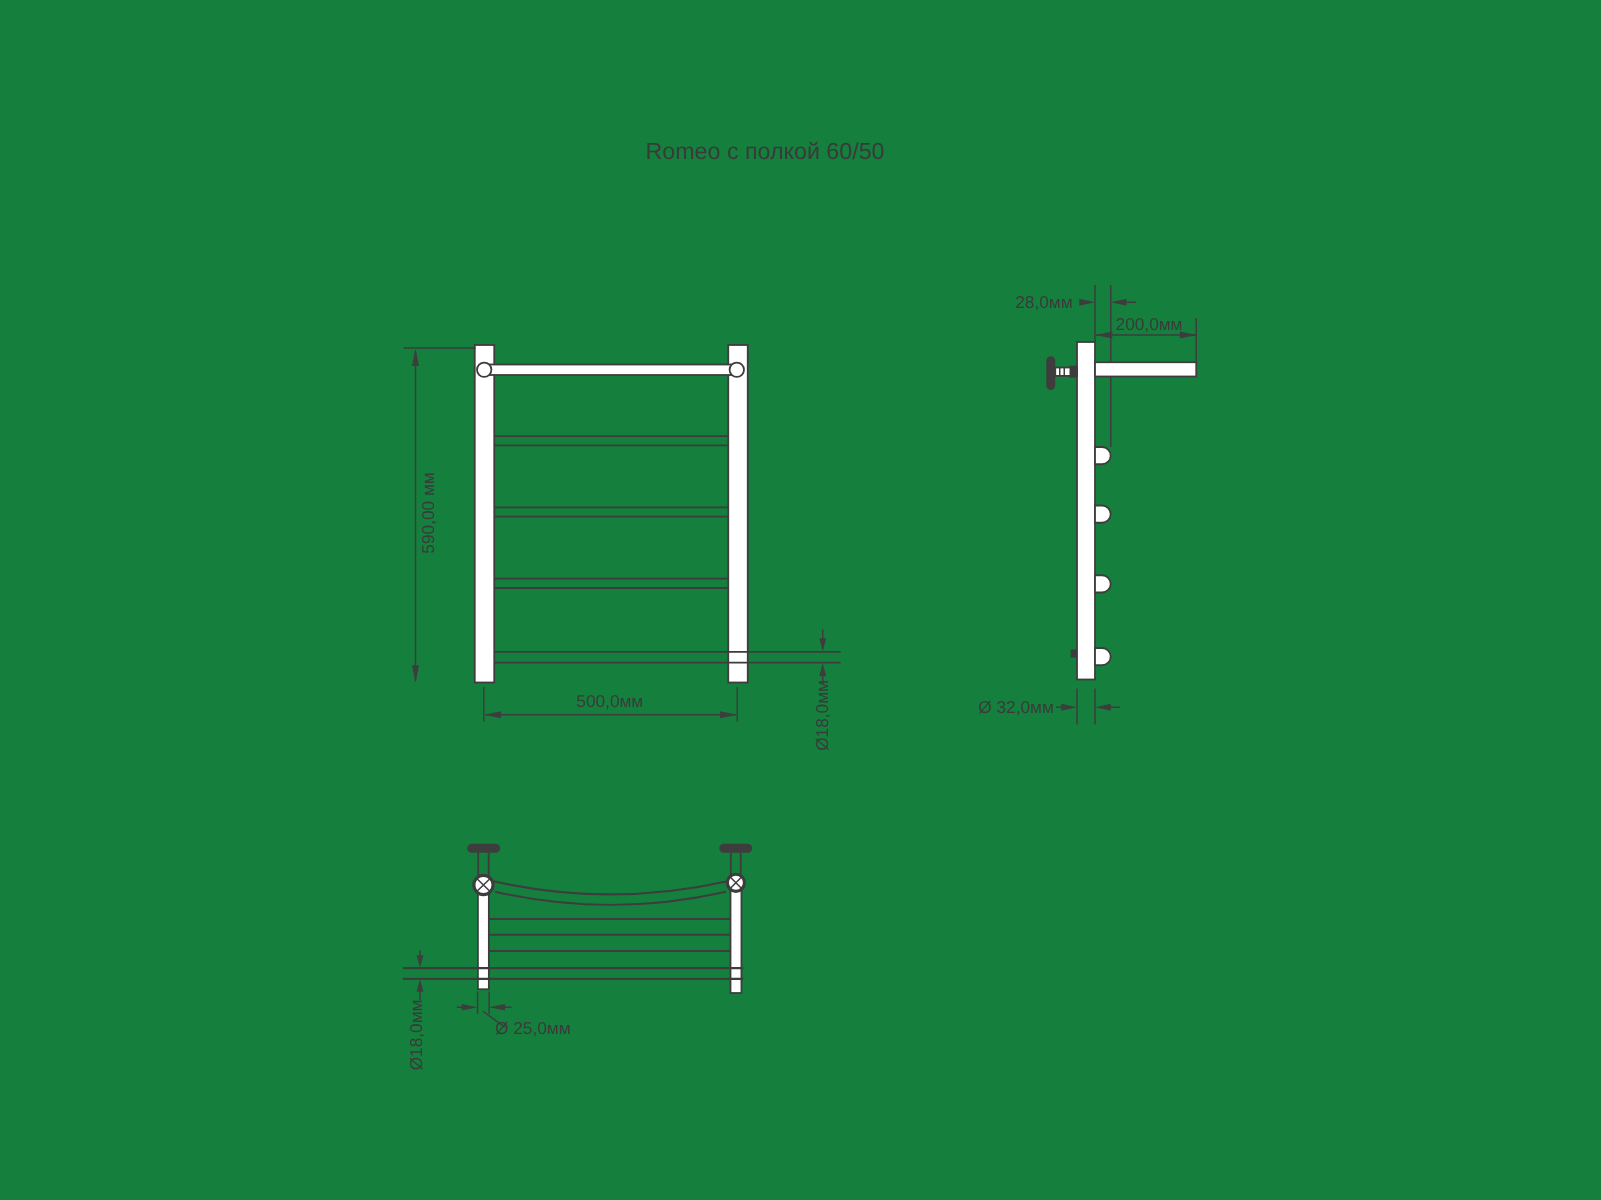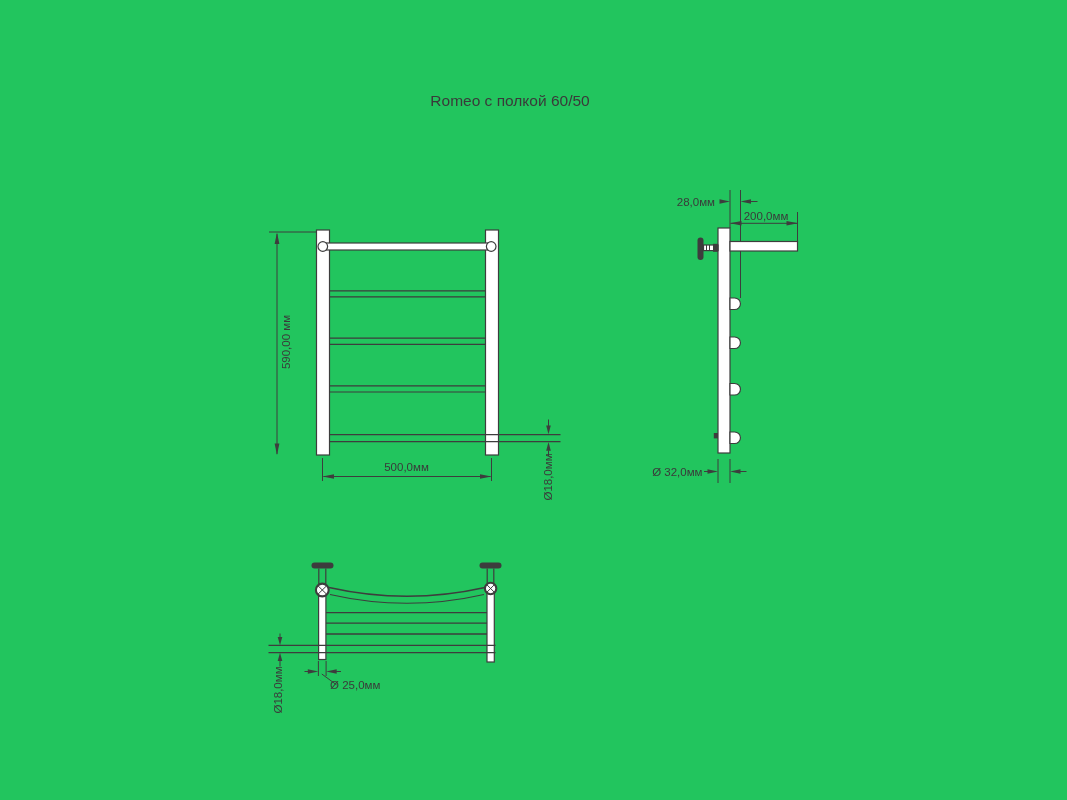--- a/index.html
+++ b/index.html
@@ -1,16 +1,16 @@
 <!DOCTYPE html>
 <html><head>
 <meta charset="utf-8">
 <style>
   html,body{margin:0;padding:0;background:#ffffff;}
-  .canvas{position:relative;width:1067px;height:800px;background:#22c55e;overflow:hidden;}
+  .canvas{position:relative;width:1067px;height:800px;background:#15803d;overflow:hidden;}
   svg{display:block;}
   .ln{stroke:#3d3d3d;stroke-width:1.2;fill:none;}
   .thin{stroke:#3d3d3d;stroke-width:1;fill:none;}
   .shape{stroke:#3d3d3d;stroke-width:1.2;fill:#ffffff;}
   .solid{fill:#3d3d3d;stroke:none;}
   .dim{stroke:#3d3d3d;stroke-width:1;fill:none;}
   .arr{fill:#3d3d3d;stroke:none;}
   text{fill:#3a3a3a;font-family:"Liberation Sans",sans-serif;font-size:11.5px;}
   .title{font-size:15.5px;}
 </style>

